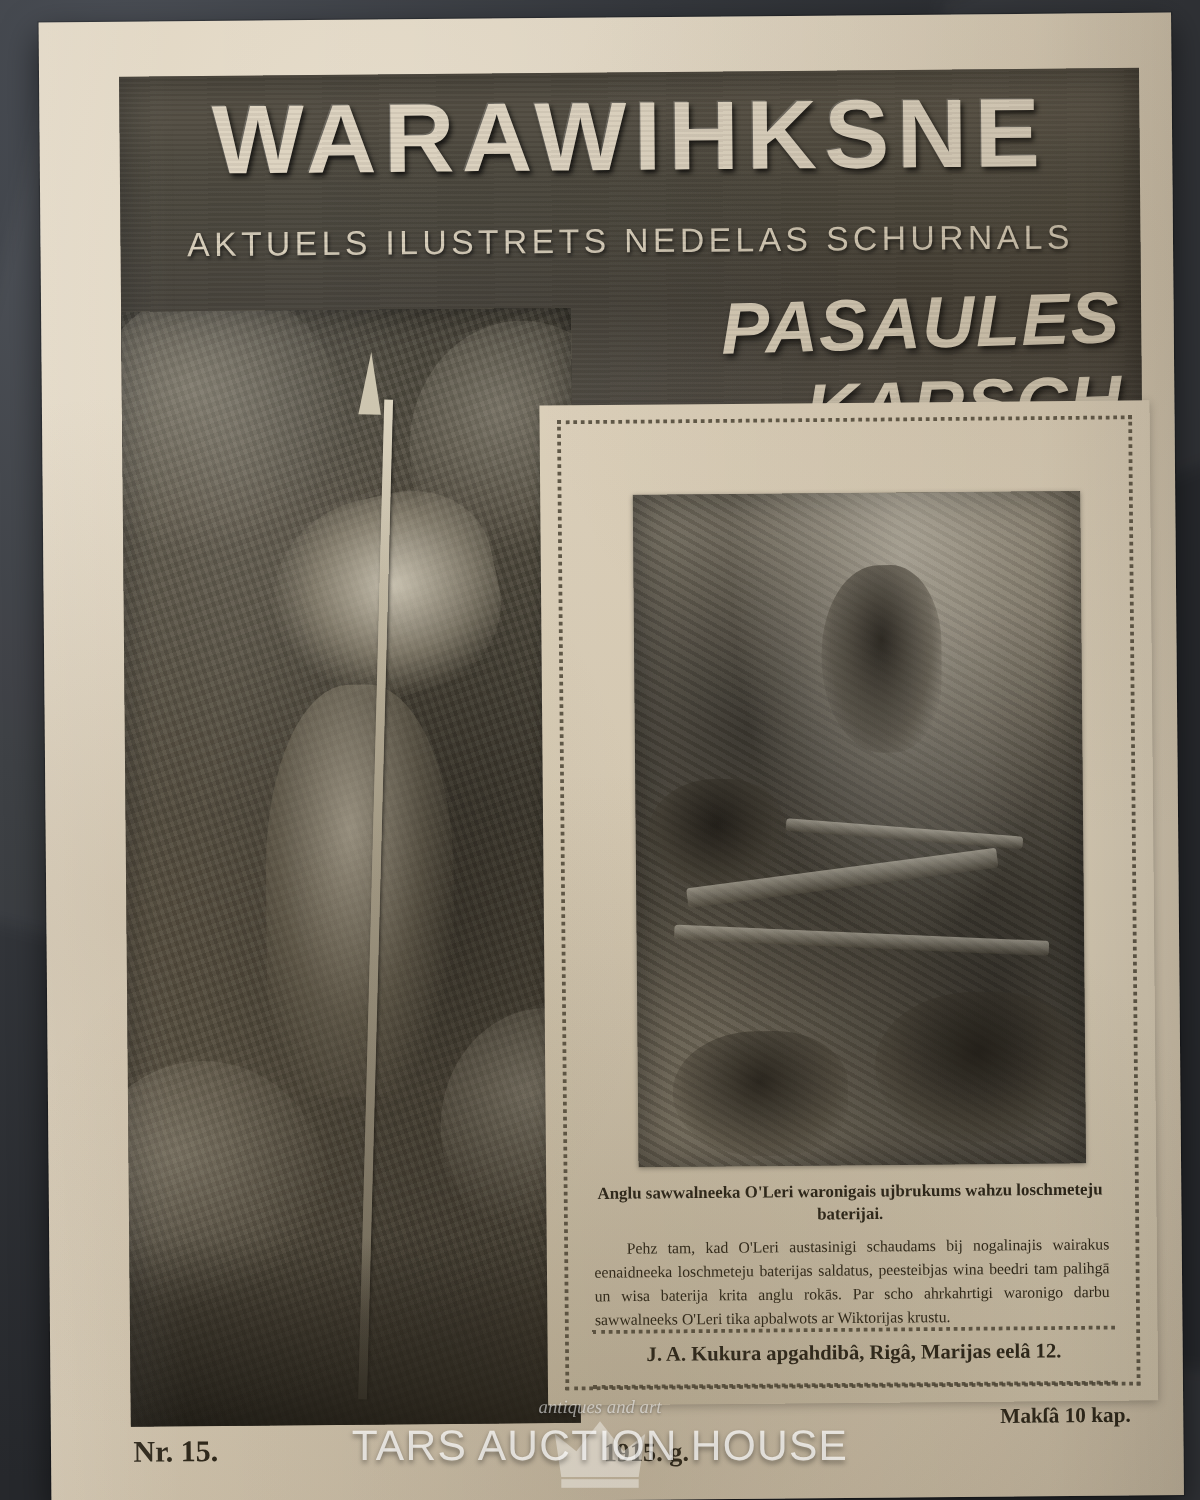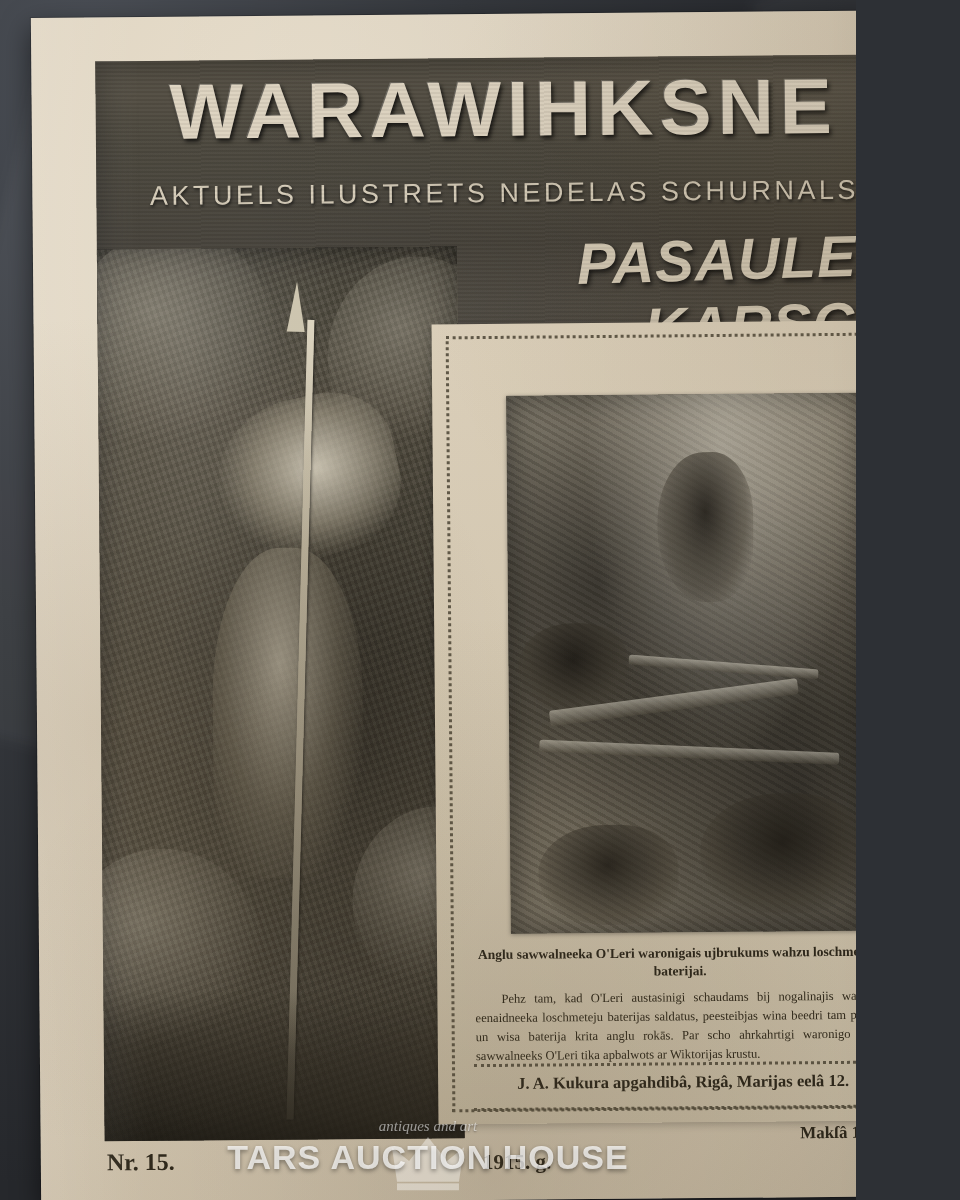--- a/index.html
+++ b/index.html
@@ -10,21 +10,21 @@
   body {
     width: 960px;
     height: 1200px;
     overflow: hidden;
     font-family: "Liberation Serif", serif;
   }
 
   
   .scene {
     position: relative;
-    width: 856px;
+    width: 960px;
     height: 1200px;
     background:
       radial-gradient(ellipse at 10% 5%, #4a4e55 0%, #35383d 35%, #26282c 70%),
       linear-gradient(160deg, #3c4046 0%, #2b2e33 50%, #222427 100%);
     overflow: hidden;
   }
   .cloth-fold {
     position: absolute;
     background: rgba(255,255,255,0.045);
     filter: blur(6px);
@@ -311,21 +311,21 @@
     font-style: italic;
     font-size: 15px;
     color: rgba(255,255,255,0.55);
     text-shadow: 0 1px 2px rgba(0,0,0,0.35);
   }
   .wm-main {
     position: absolute;
     left: 0; right: 0; top: 20px;
     text-align: center;
     font-family: "Liberation Sans", sans-serif;
-    font-weight: 700;
+    font-weight: 400;
     font-size: 34px;
     letter-spacing: 1px;
     color: rgba(255,255,255,0.72);
     text-shadow: 0 2px 4px rgba(0,0,0,0.4);
   }
   .wm-crown {
     position: absolute;
     left: 50%;
     transform: translateX(-50%);
     top: 10px;

